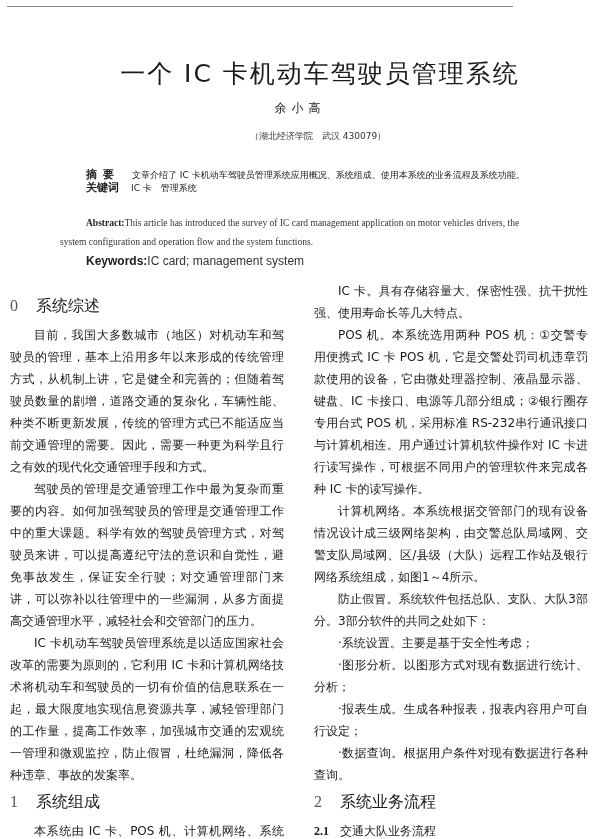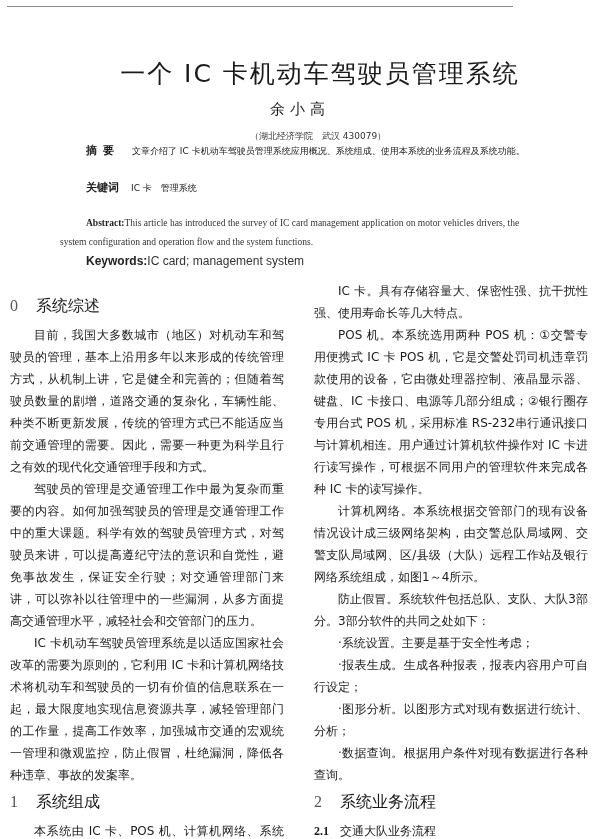--- a/index.html
+++ b/index.html
@@ -1,24 +1,24 @@
 <!DOCTYPE html>
 <html><head>
 <meta charset="utf-8">
 <style>
   html, body { margin: 0; padding: 0; background: #fff; }
   body { width: 600px; height: 839px; position: relative; overflow: hidden; color: #1a1a1a;
          font-family: "DejaVu Sans", sans-serif; }
   .topline { position: absolute; left: 7px; top: 6px; width: 506px; height: 1px; background: #8a8a8a; }
   .title { position: absolute; top: 40px; left: 0; width: 600px; text-align: center;
            font-size: 25px; letter-spacing: 2px; font-weight: normal; padding-left: 20px; }
-  .author { position: absolute; top: 100px; left: 0; width: 600px; text-align: center; font-size: 15px; letter-spacing: 5px; }
+  .author { position: absolute; top: 100px; left: 0; width: 600px; text-align: center; font-size: 12px; letter-spacing: 5px; }
   .affil { position: absolute; top: 130px; left: 18px; width: 600px; text-align: center; font-size: 9px; color: #333; }
   .abs { position: absolute; left: 60px; width: 480px; font-size: 9px; line-height: 19px; }
-  .abs-cn { top: 141px; }
+  .abs-cn { top: 165px; }
   .abs-cn .label { font-weight: bold; font-size: 11px; margin-left: 26px; margin-right: 12px; letter-spacing: 6px; }
   .kw-cn { top: 178px; }
   .kw-cn .label { font-weight: bold; font-size: 11px; margin-left: 26px; margin-right: 12px; }
   .abs-en { top: 214px; font-family: "Liberation Serif", serif; font-size: 9.5px; color: #333; }
   .abs-en .label { font-weight: bold; margin-left: 26px; color: #222; }
   .kw-en { top: 252px; font-family: Liberation Sans, sans-serif; font-size: 12px; color: #333; }
   .kw-en .label { font-weight: bold; margin-left: 26px; color: #222; }
   .col { position: absolute; top: 290px; width: 274px; font-size: 12px; line-height: 22px; text-align: justify; }
   .col-left { left: 10px; }
   .col-right { left: 314px; top: 280px; }
@@ -63,22 +63,22 @@
   </div>
   <p>本系统由 IC 卡、POS 机、计算机网络、系统软件等4大部分组成。</p>
 </div>
 
 <div class="col col-right">
   <p>IC 卡。具有存储容量大、保密性强、抗干扰性强、使用寿命长等几大特点。</p>
   <p>POS 机。本系统选用两种 POS 机：①交警专用便携式 IC 卡 POS 机，它是交警处罚司机违章罚款使用的设备，它由微处理器控制、液晶显示器、键盘、IC 卡接口、电源等几部分组成；②银行圈存专用台式 POS 机，采用标准 RS-232串行通讯接口与计算机相连。用户通过计算机软件操作对 IC 卡进行读写操作，可根据不同用户的管理软件来完成各种 IC 卡的读写操作。</p>
   <p>计算机网络。本系统根据交管部门的现有设备情况设计成三级网络架构，由交警总队局域网、交警支队局域网、区/县级（大队）远程工作站及银行网络系统组成，如图1～4所示。</p>
   <p>防止假冒。系统软件包括总队、支队、大队3部分。3部分软件的共同之处如下：</p>
   <p class="bullet">·系统设置。主要是基于安全性考虑；</p>
+  <p class="bullet">·图形分析。以图形方式对现有数据进行统计、分析；</p>
   <p class="bullet">·报表生成。生成各种报表，报表内容用户可自行设定；</p>
-  <p class="bullet">·图形分析。以图形方式对现有数据进行统计、分析；</p>
   <p class="bullet">·数据查询。根据用户条件对现有数据进行各种查询。</p>
   <div class="h1">
     <span class="num">2</span><span>系统业务流程</span>
   </div>
   <div class="h2">
     <span class="num">2.1</span><span>交通大队业务流程</span>
   </div>
 
 </div>
 

